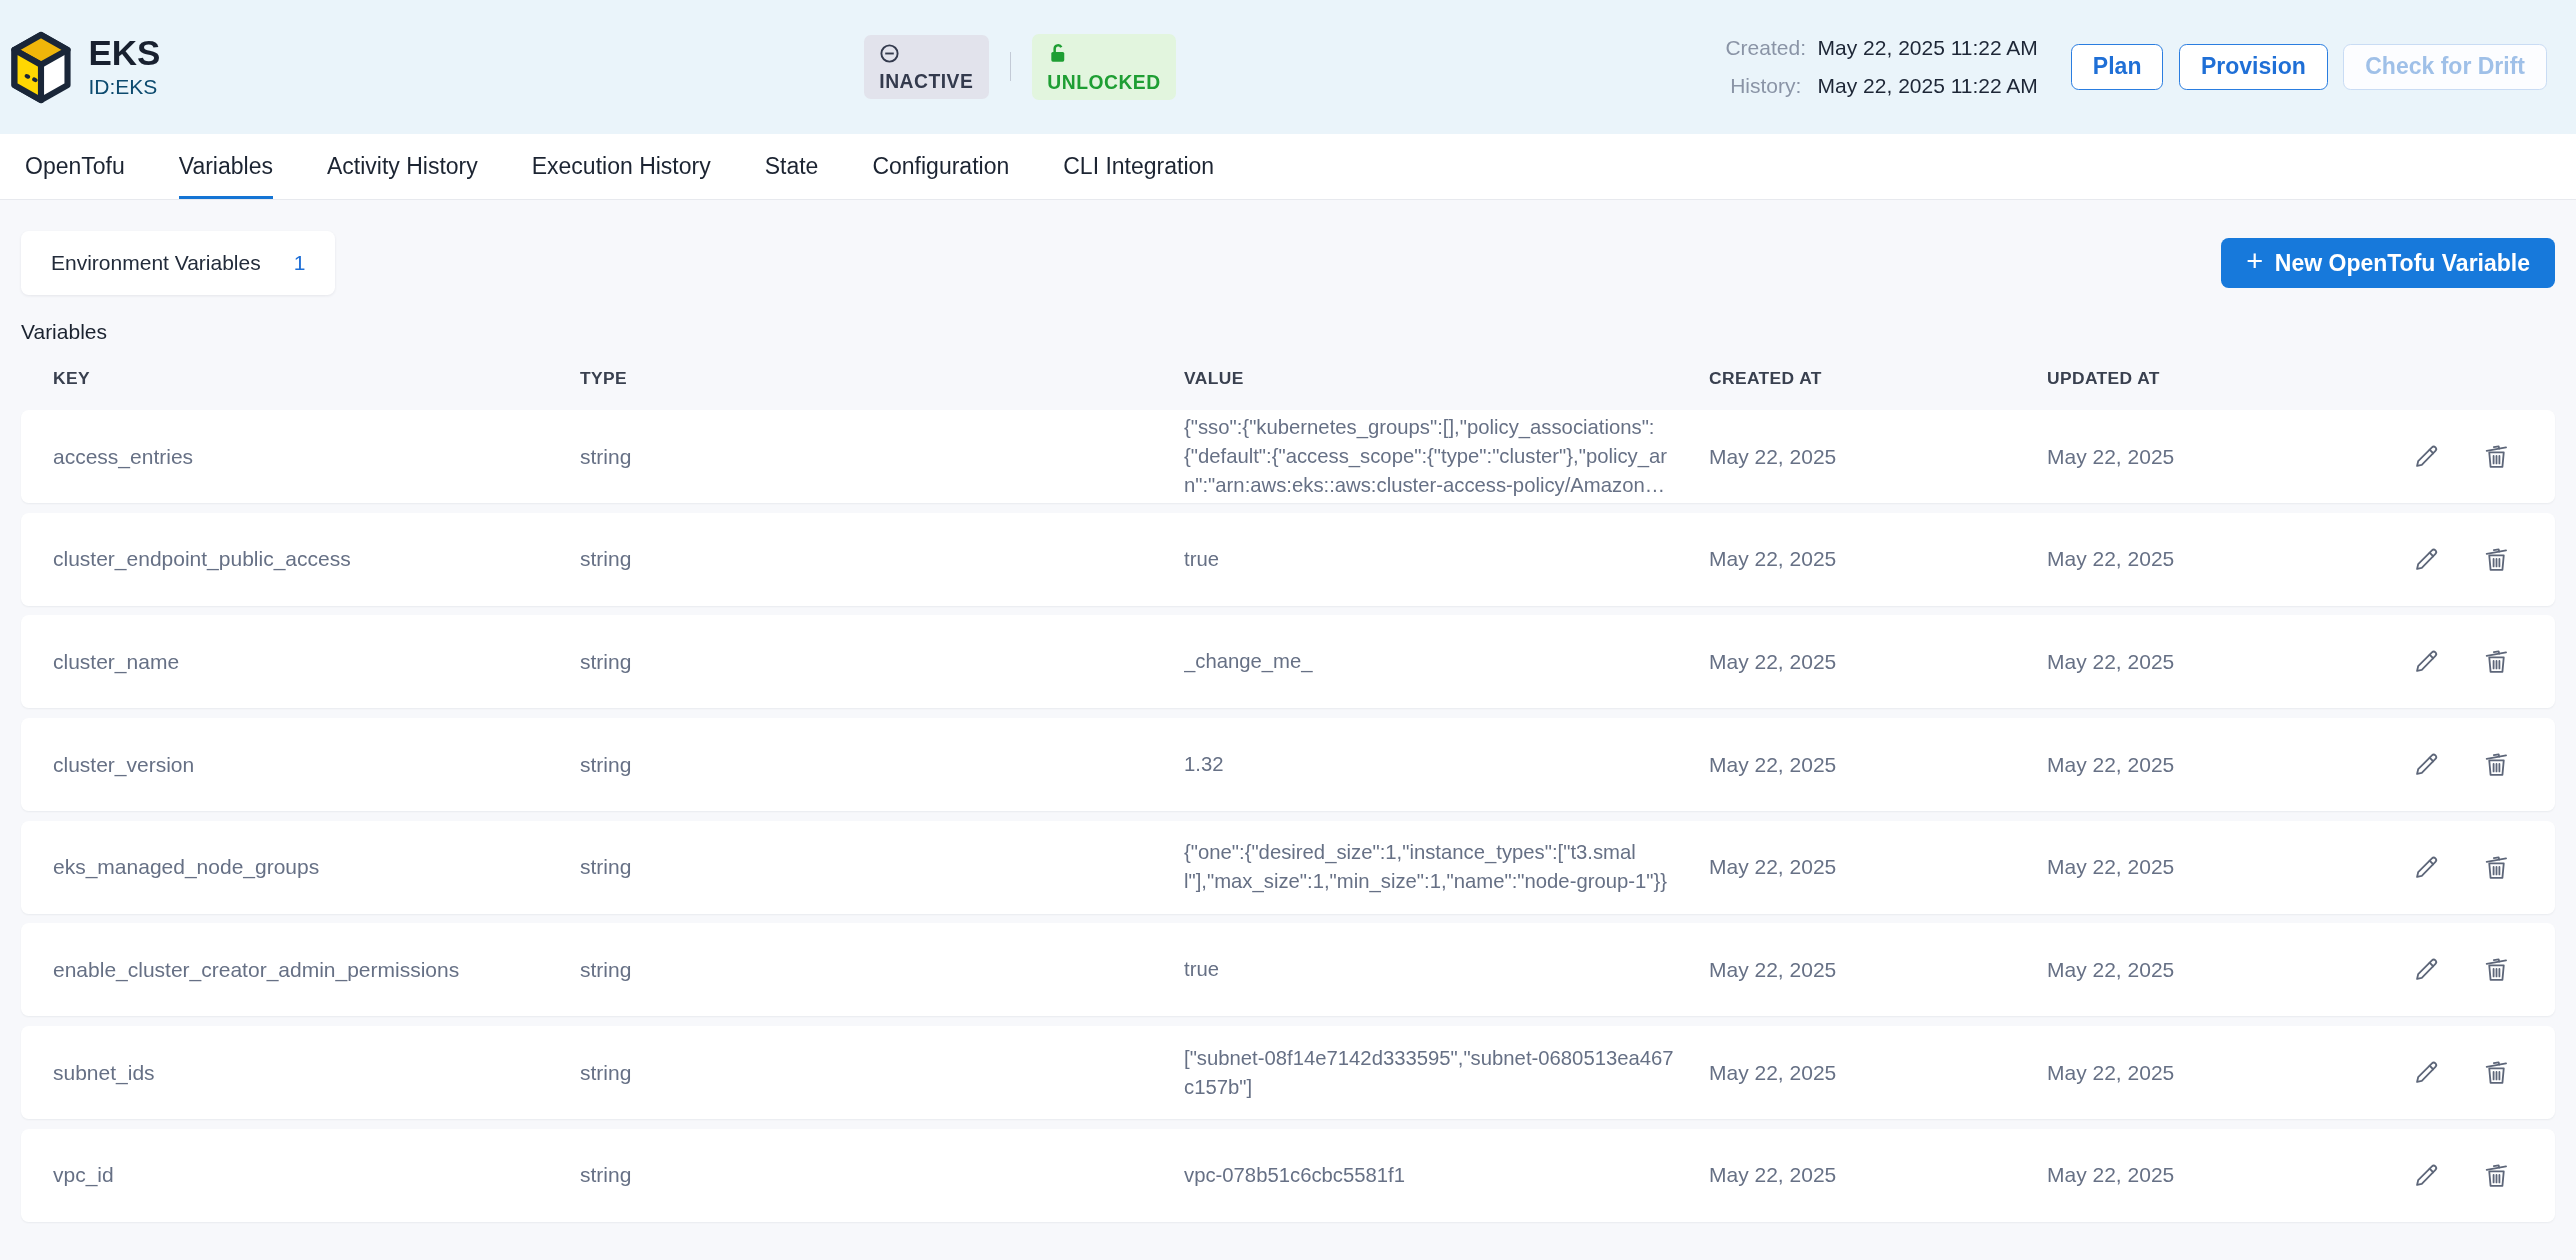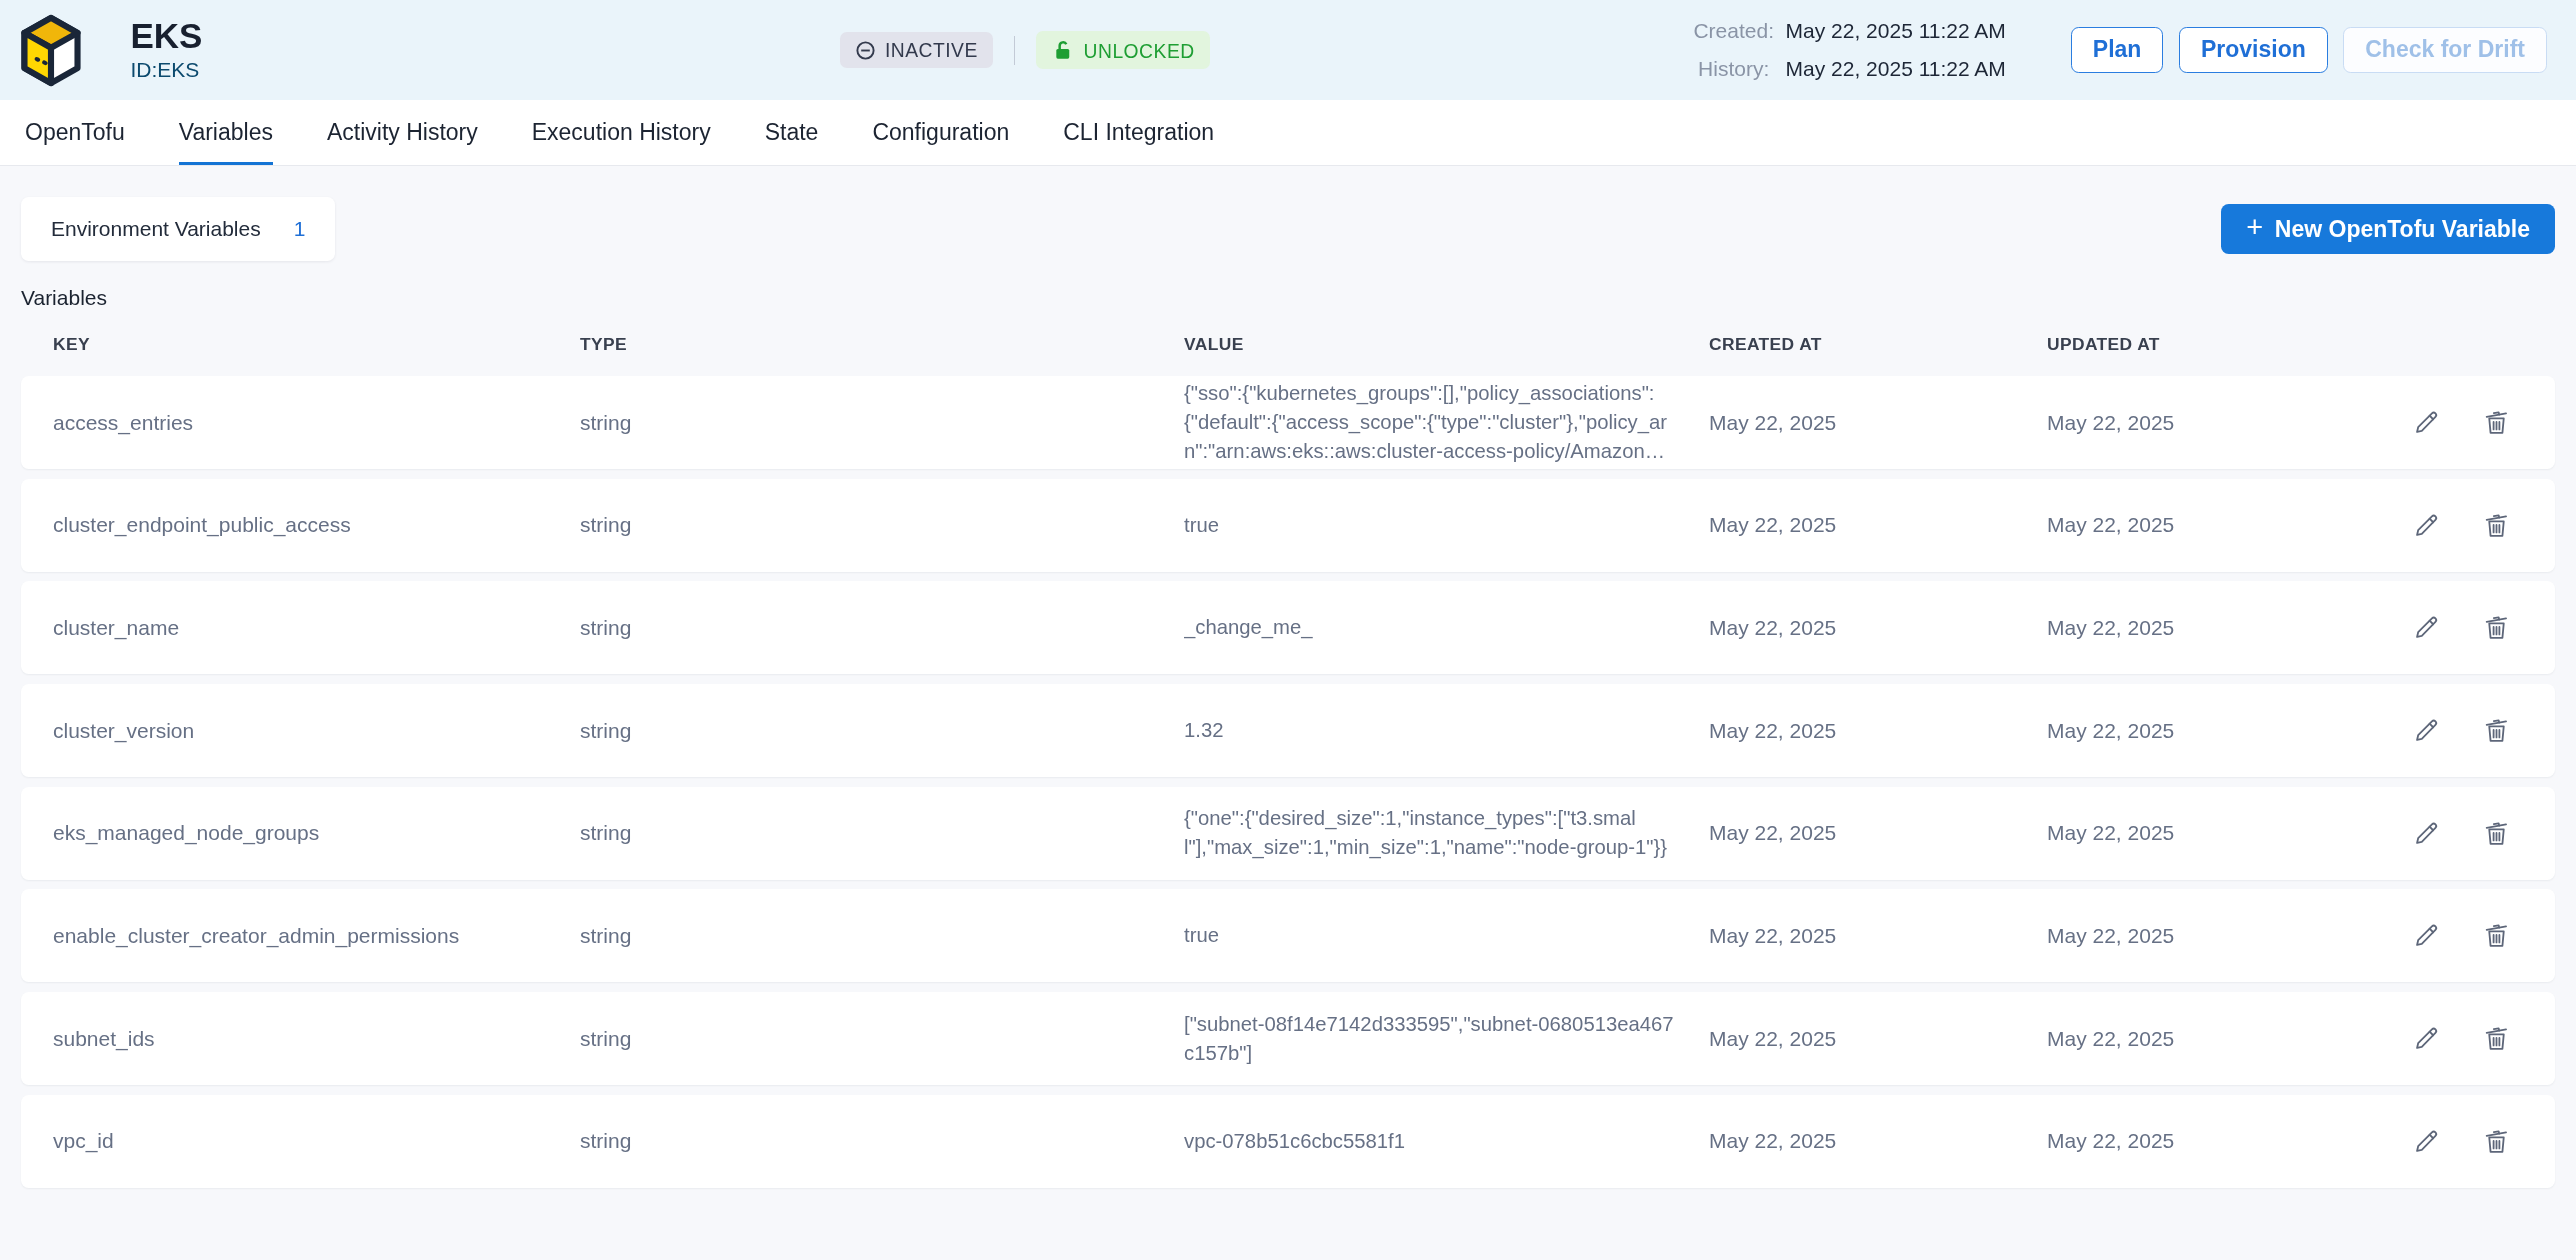--- a/index.html
+++ b/index.html
@@ -8,40 +8,39 @@
     font-family: "Liberation Sans", "DejaVu Sans", sans-serif;
     background: #f7f8fb;
     color: #1d2433;
     width: 2576px;
     height: 1261px;
     overflow: hidden;
   }
 
   
   .top-header {
-    height: 100px;
+    height: 134px;
     background: #eaf4fa;
     display: flex;
     align-items: center;
-    padding: 0 29px 0 17px;
-    gap: 32px;
+    padding: 0 29px 0 7px;
   }
   .logo-wrap { width: 68px; height: 75px; flex: 0 0 auto; }
   .title-block { margin-left: 13.5px; }
   .env-title { font-size: 35px; font-weight: 700; color: #18202f; line-height: 1.05; }
   .env-id { font-size: 21px; color: #0c4a6e; margin-top: 3.9px; }
 
   .badges {
     display: flex; align-items: center; gap: 21px;
     margin: 0 auto; transform: translateX(77px);
   }
   .badge {
-    display: inline-flex; align-items: flex-end; gap: 8.7px;
-    font-size: 19.3px; font-weight: 400; letter-spacing: 0.5px;
-    padding: 7.7px 15.5px; border-radius: 6.8px; line-height: 1;
+    display: inline-flex; align-items: flex-start; gap: 8.7px;
+    font-size: 19.3px; font-weight: 700; letter-spacing: 0.5px;
+    padding: 7.7px 15.5px; border-radius: 6.8px; line-height: 1; flex-direction: column;
   }
   .badge-inactive { background: #e2e3ec; color: #333a4d; }
   .badge-unlocked { background: #e2f5de; color: #1e9e33; }
   .badge-divider { width: 1px; height: 29px; background: #c3cad6; }
   .badge svg { display: block; }
 
   .meta {
     display: grid; grid-template-columns: auto auto;
     column-gap: 11.6px; row-gap: 13.5px;
     font-size: 21px; align-items: center; margin-right: 33px;

